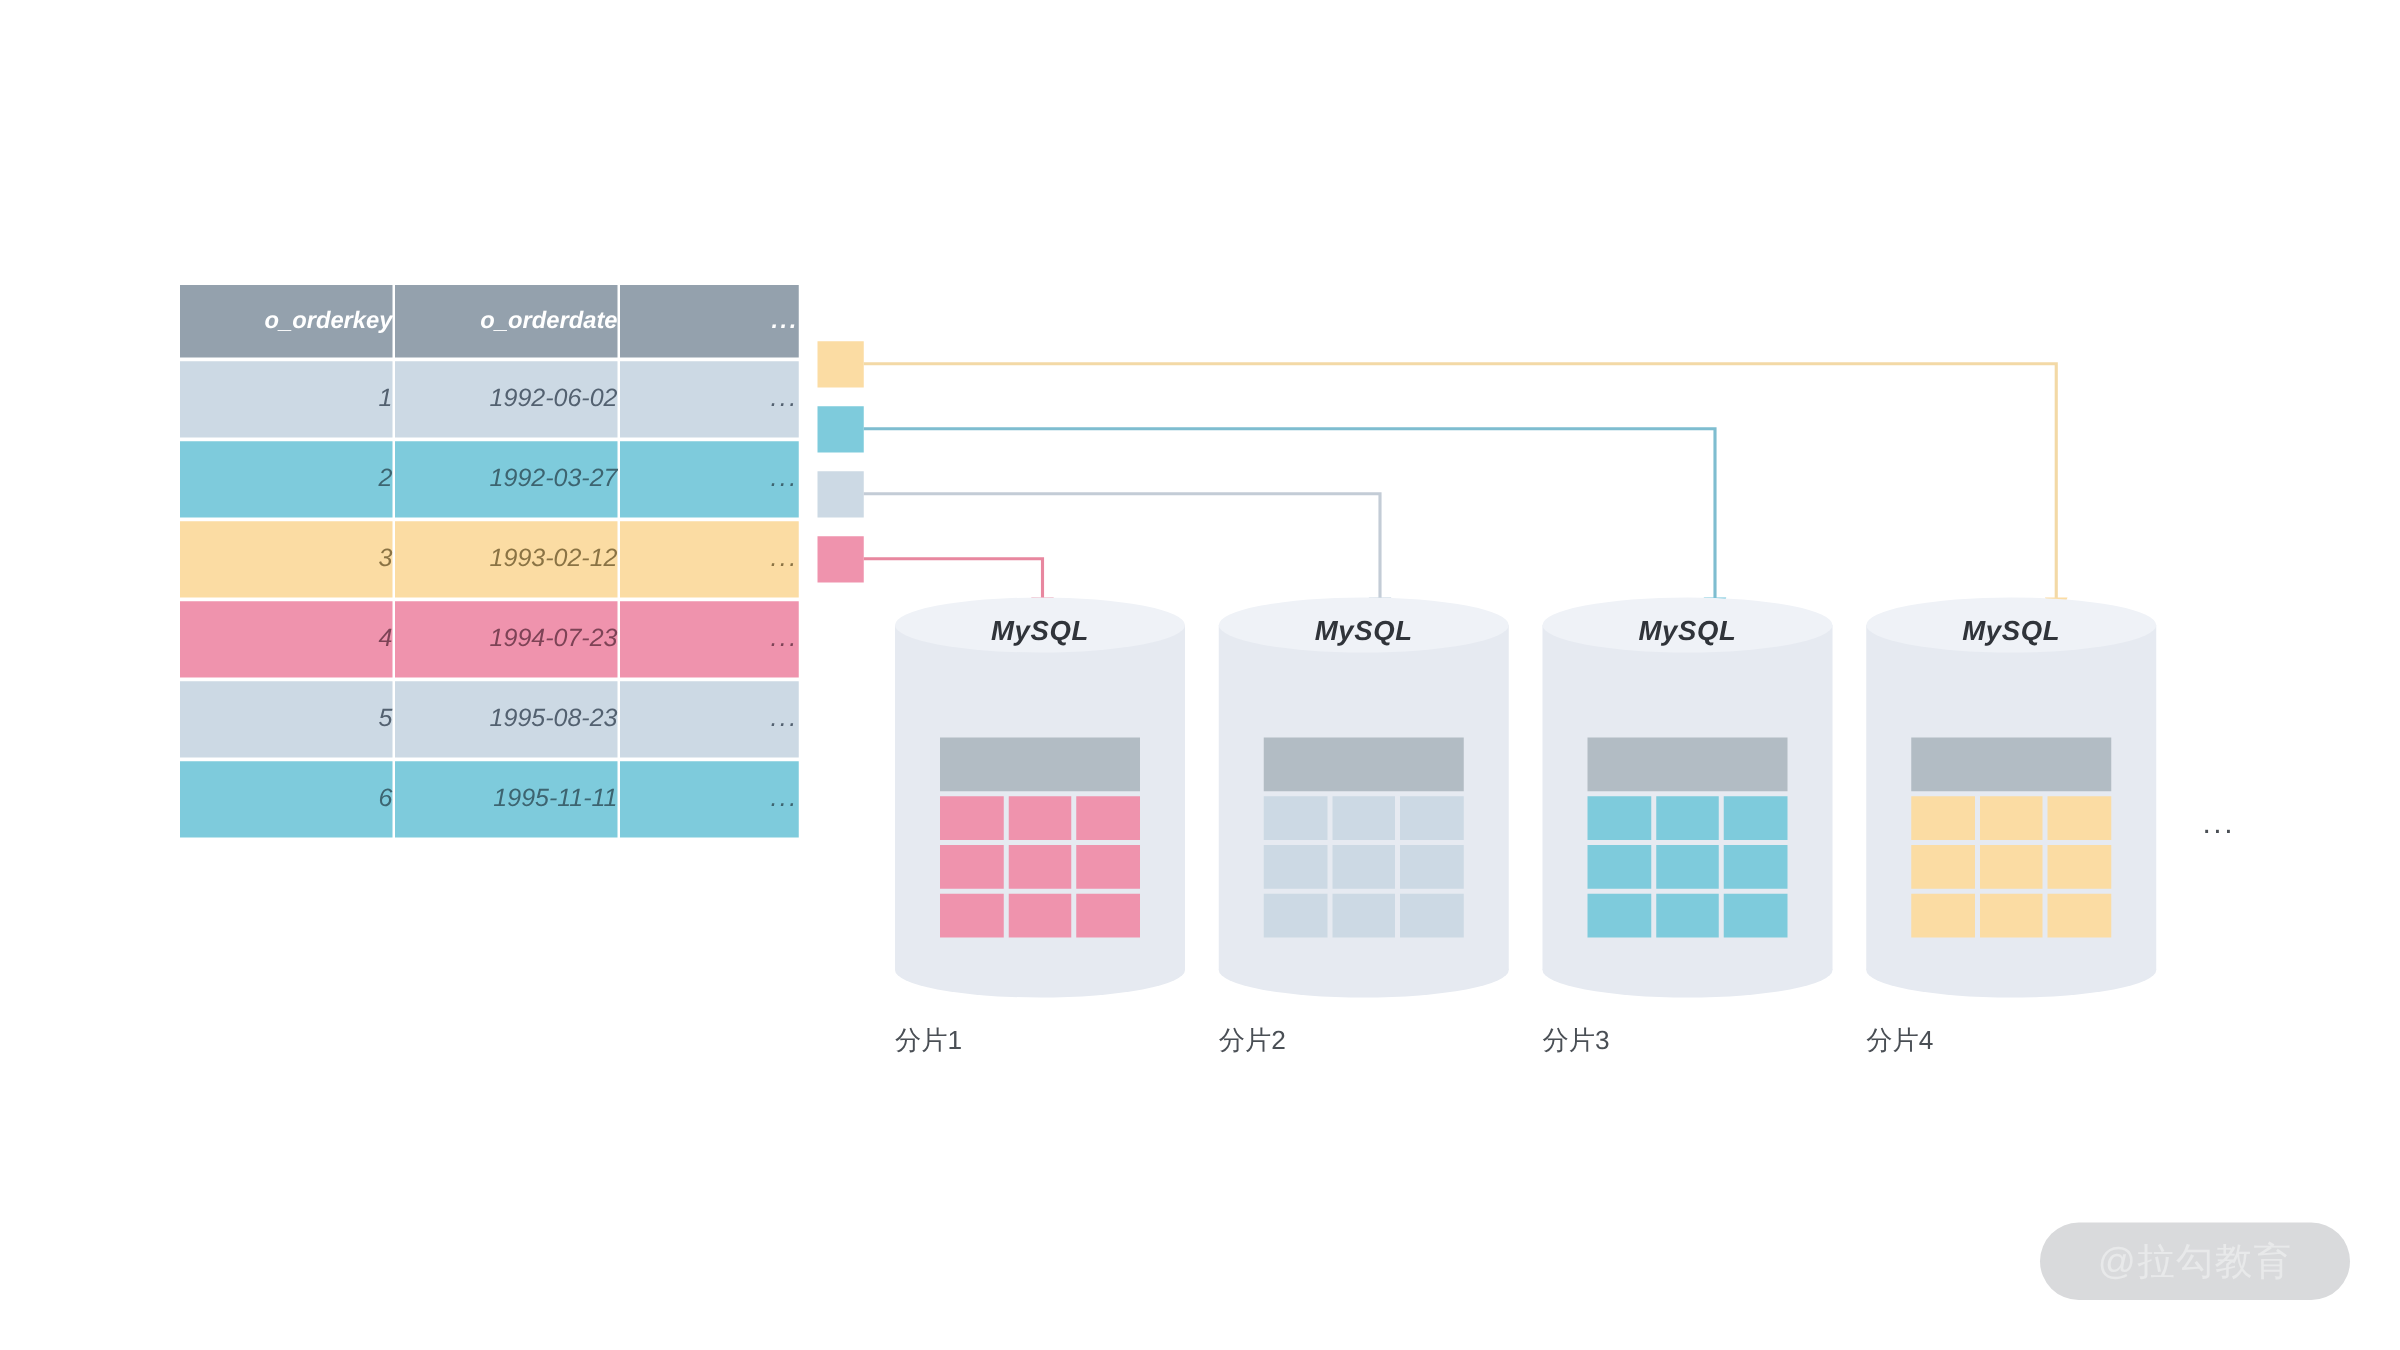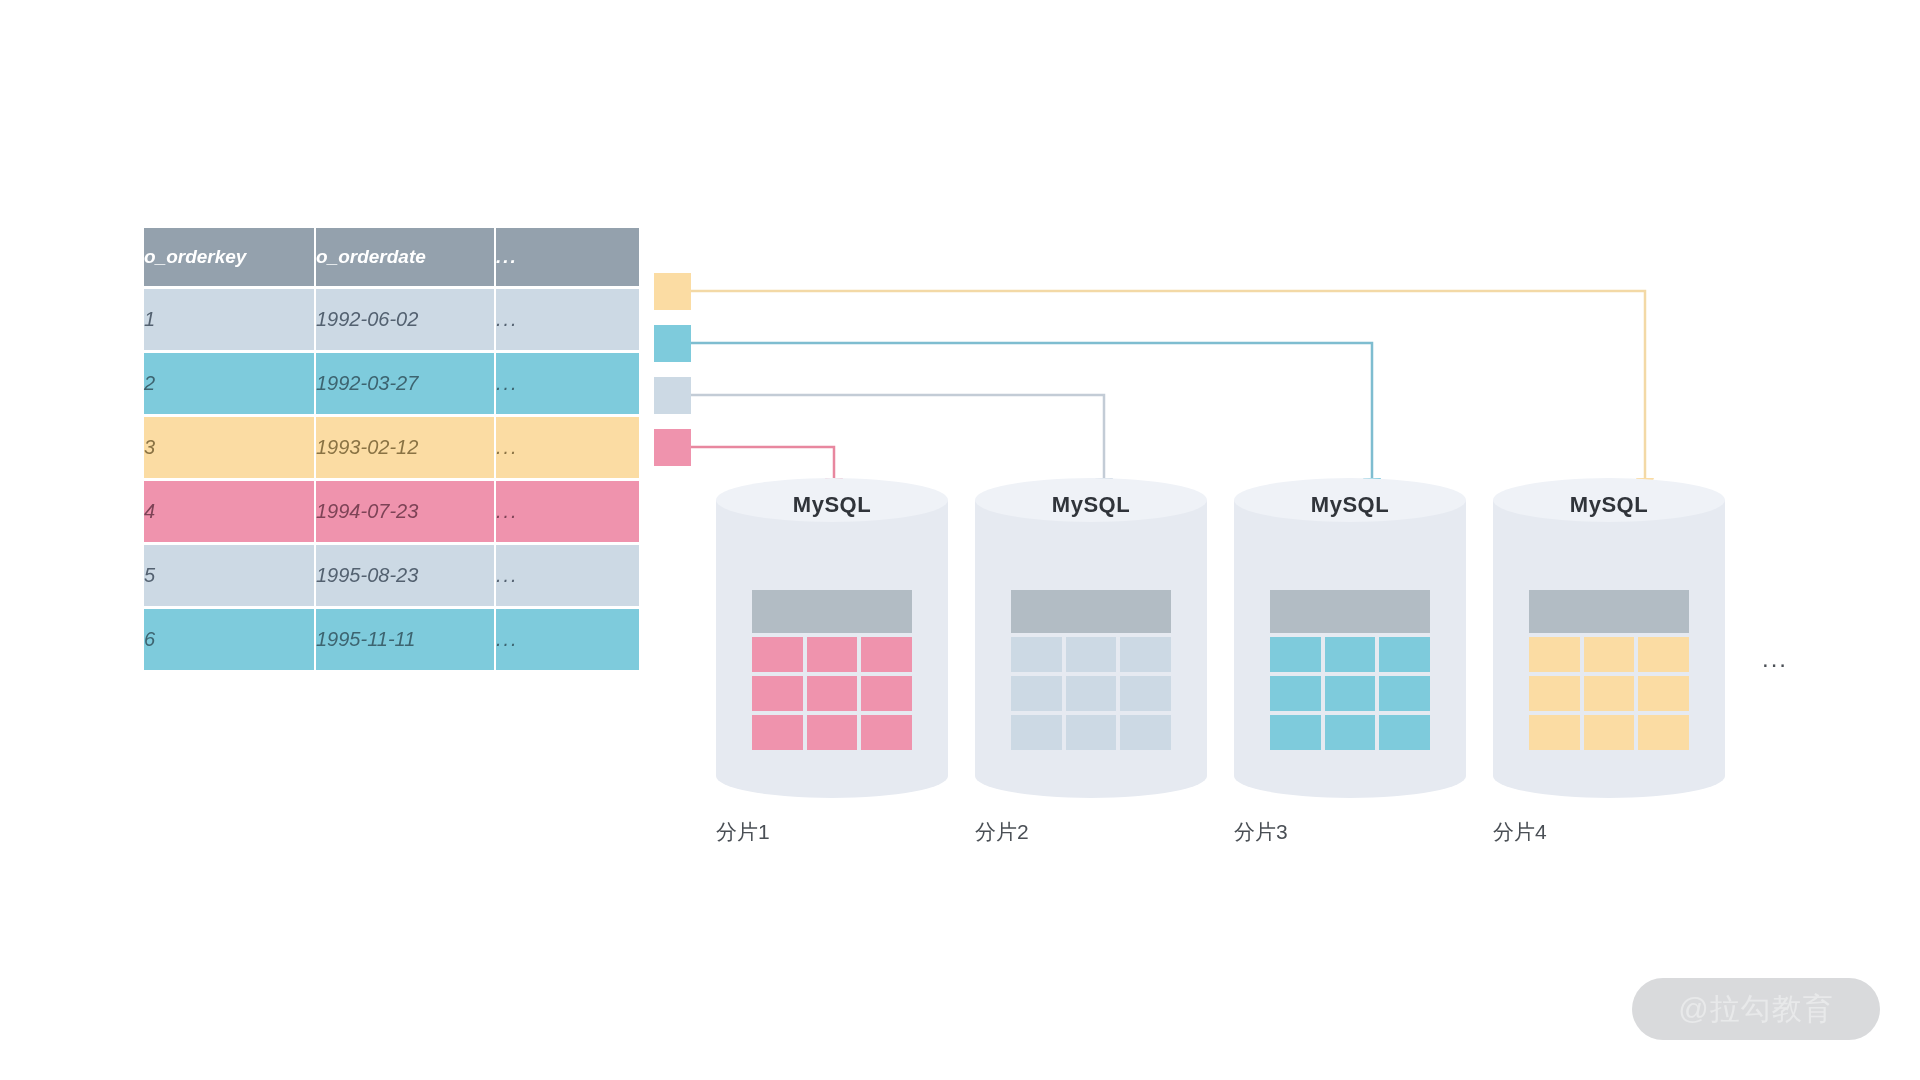--- a/index.html
+++ b/index.html
@@ -33,21 +33,21 @@
     white-space: nowrap;
   }
   .tbl {
     border-collapse: separate;
     border-spacing: 2px 3px;
     width: 495px;
     table-layout: fixed;
   }
   .tbl th, .tbl td {
     height: 61px;
-    text-align: left;
+    text-align: right;
     vertical-align: middle;
     font-style: italic;
     font-size: 20px;
     padding: 0;
   }
   .tbl th {
     background: #94a1ad;
     color: #ffffff;
     font-weight: bold;
     font-size: 19px;
@@ -120,20 +120,21 @@
     height: 44px;
     border-radius: 50%;
     background: #e6eaf1;
   }
   .db-label {
     position: absolute;
     left: 0; top: 14px;
     width: 232px;
     text-align: center;
     font-size: 22px;
+    font-style: italic;
     font-weight: bold;
     color: #30343a;
     letter-spacing: 0.5px;
     z-index: 4;
   }
   .mini-table {
     position: absolute;
     left: 36px;
     top: 112px;
     width: 160px;

